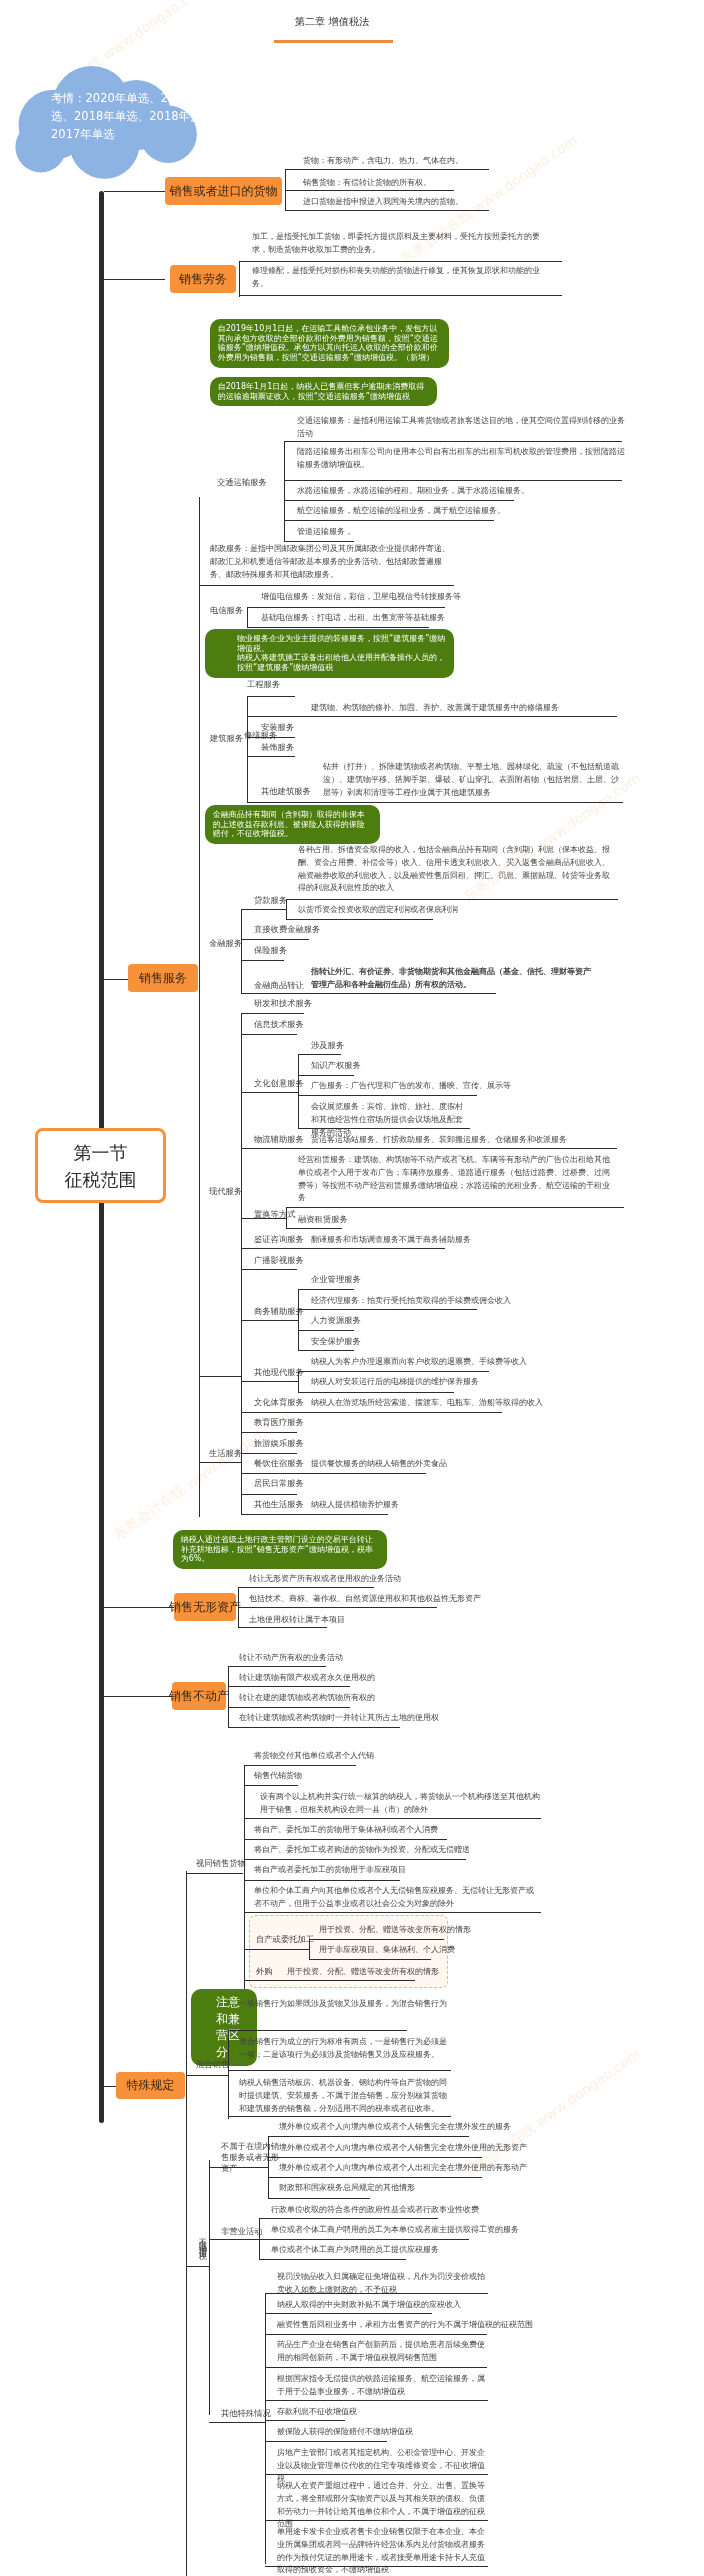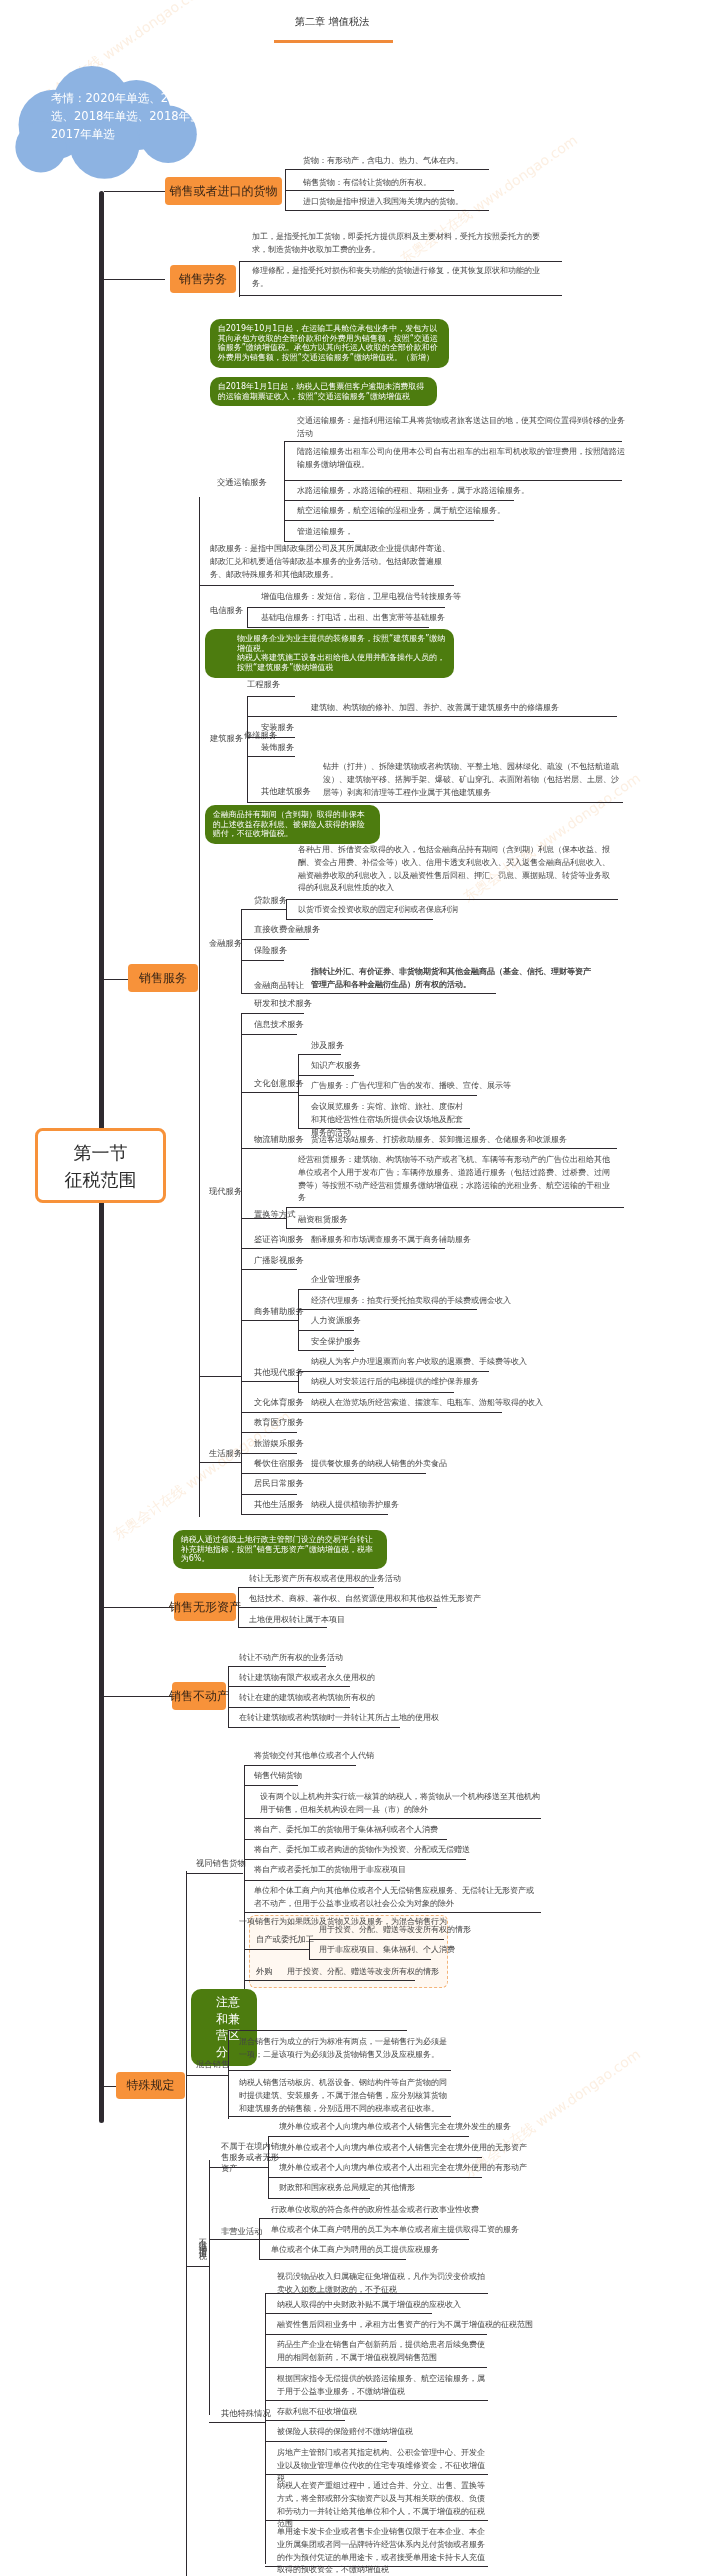--- a/index.html
+++ b/index.html
@@ -281,21 +281,21 @@
 <div class="abs leaf" style="left:319px;top:1944px;">用于非应税项目、集体福利、个人消费</div>
 <div class="abs line" style="left:309px;top:1959px;width:122px;"></div>
 <div class="abs sub" style="left:256px;top:1966px;">外购</div>
 <div class="abs leaf" style="left:287px;top:1966px;">用于投资、分配、赠送等改变所有权的情形</div>
 <div class="abs line" style="left:244px;top:1980px;width:171px;"></div>
 
 <div class="abs callout callout-lg" style="left:191px;top:1989px;width:66px;padding-left:25px;">注意和兼营区分</div>
 <div class="abs sub" style="left:196px;top:2059px;">混合销售</div>
 <div class="abs line" style="left:186px;top:2075px;width:42px;"></div>
 <div class="abs vline" style="left:228px;top:2030px;height:89px;"></div>
-<div class="abs leaf" style="left:239px;top:1916px;">一项销售行为如果既涉及货物又涉及服务，为混合销售行为</div>
+<div class="abs leaf" style="left:239px;top:1998px;">一项销售行为如果既涉及货物又涉及服务，为混合销售行为</div>
 <div class="abs line" style="left:228px;top:2030px;width:179px;"></div>
 <div class="abs leaf" style="left:239px;top:2036px;width:210px;">混合销售行为成立的行为标准有两点，一是销售行为必须是一项；二是该项行为必须涉及货物销售又涉及应税服务。</div>
 <div class="abs line" style="left:228px;top:2070px;width:223px;"></div>
 <div class="abs leaf" style="left:239px;top:2077px;width:210px;">纳税人销售活动板房、机器设备、钢结构件等自产货物的同时提供建筑、安装服务，不属于混合销售，应分别核算货物和建筑服务的销售额，分别适用不同的税率或者征收率。</div>
 <div class="abs line" style="left:228px;top:2116px;width:223px;"></div>
 
 <div class="abs vtext" style="left:197px;top:2232px;">不缴纳增值税</div>
 <div class="abs line" style="left:186px;top:2266px;width:23px;"></div>
 <div class="abs vline" style="left:209px;top:2160px;height:255px;"></div>
 

